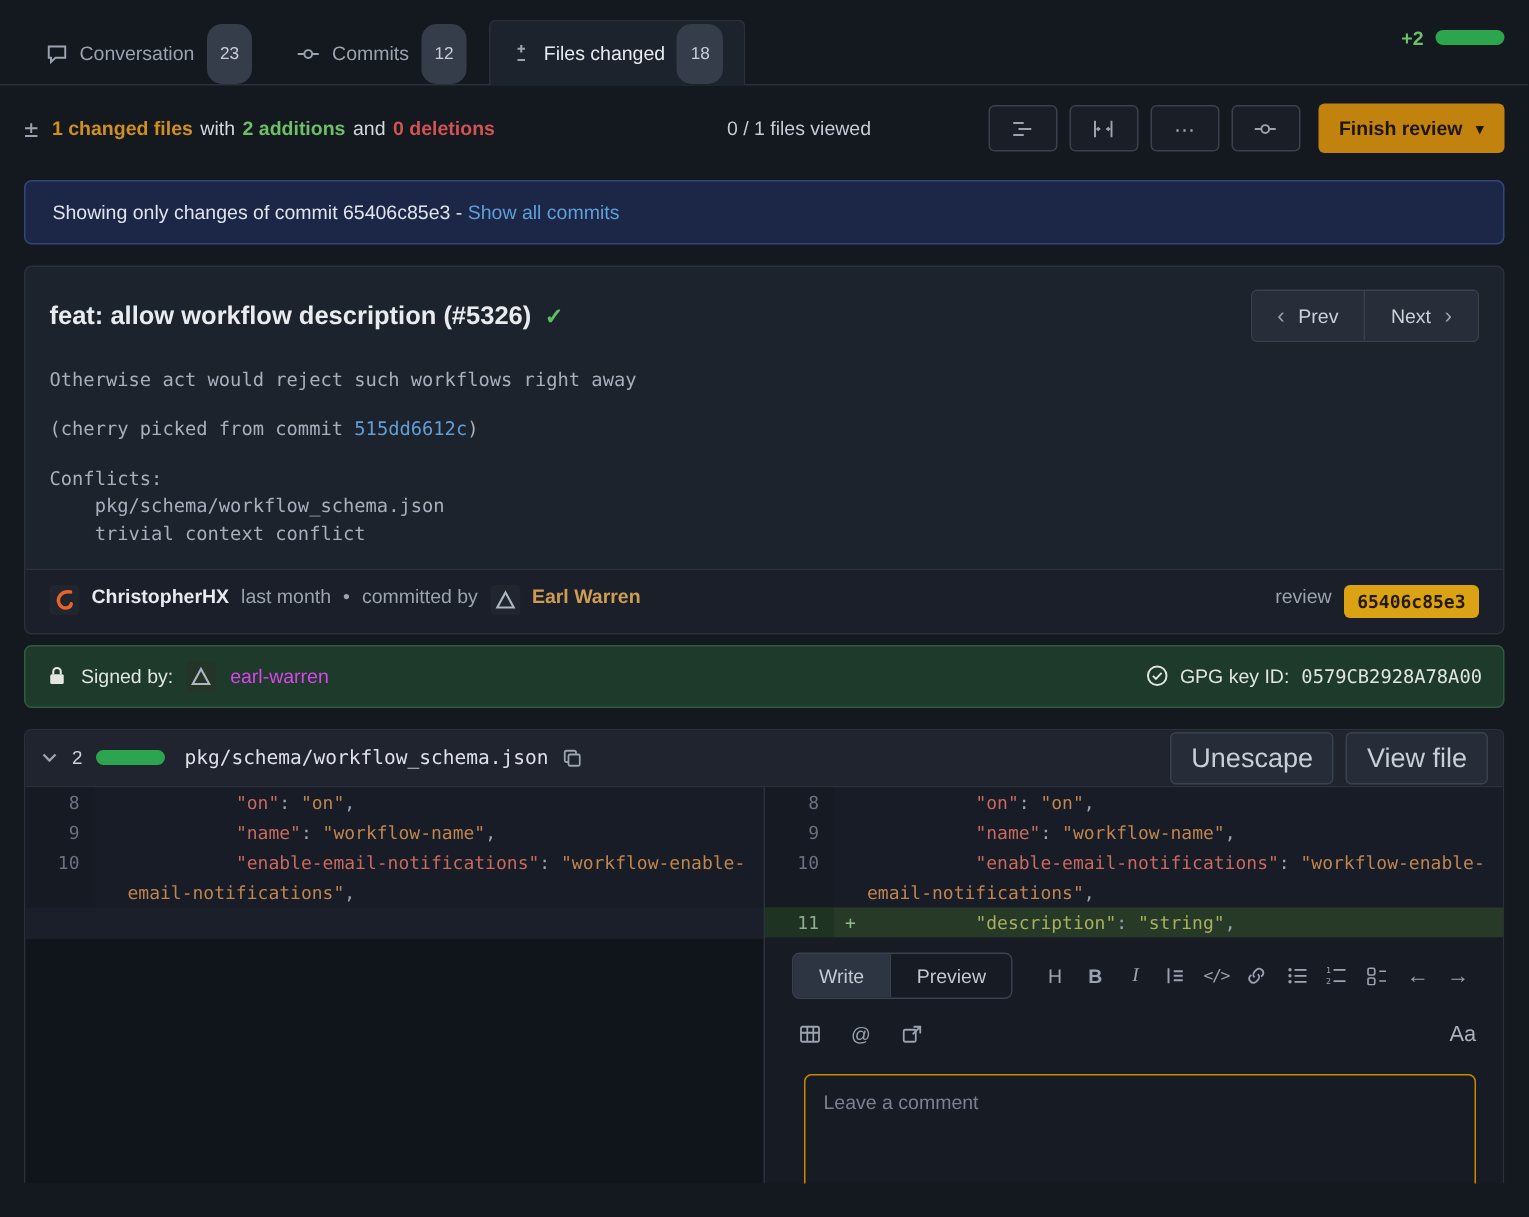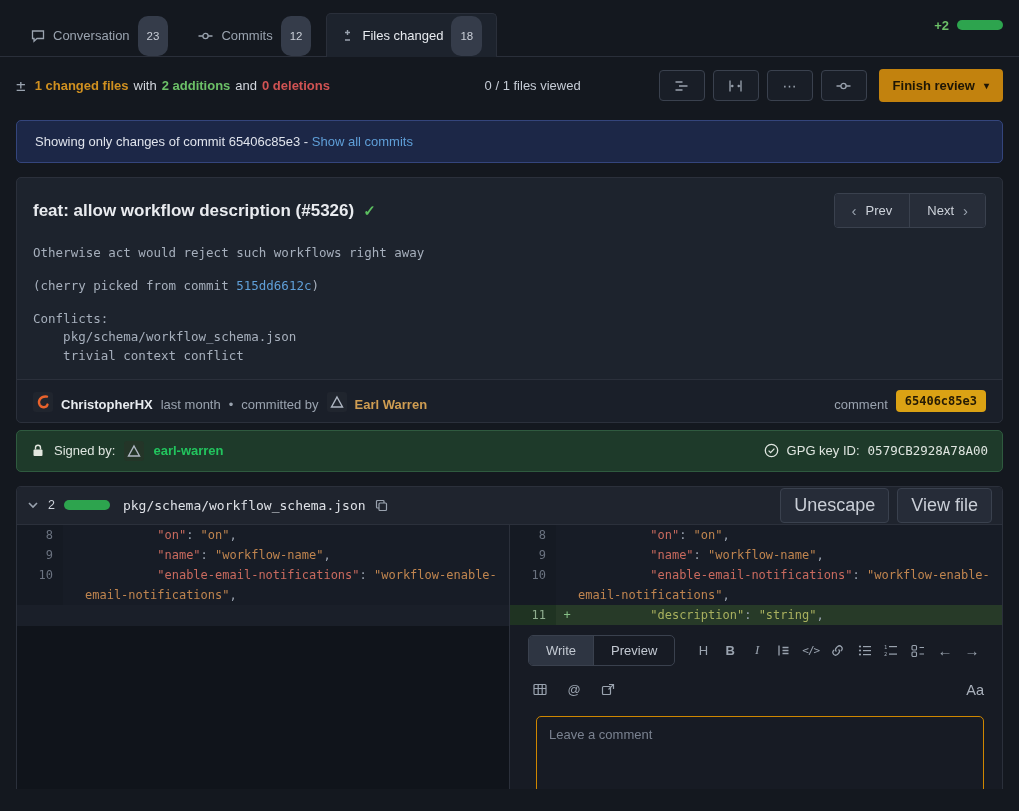--- a/index.html
+++ b/index.html
@@ -44,30 +44,30 @@
   .checkmark{color:#5cbf60;margin-left:9px;font-size:15px;font-weight:bold}
   .pn{margin-left:auto;display:flex;border:1px solid #3a414e;border-radius:4px;overflow:hidden}
   .pbtn{display:flex;align-items:center;gap:9px;background:#272d39;color:#cdd2da;padding:8px 17px;font-size:13px;cursor:pointer}
   .pbtn + .pbtn{border-left:1px solid #3a414e}
   .pbtn .chev{font-size:15px;color:#9aa3af}
   .commit-body{padding:12px 16px 14px;font-family:"DejaVu Sans Mono",monospace;font-size:12.5px;color:#a6afbc;line-height:1.45}
   .commit-body .blk{margin-bottom:15px}
   .commit-body .blk:last-child{margin-bottom:0}
   .pre{white-space:pre}
   .hashlink{color:#5f9fd8;cursor:pointer}
-  .commit-foot{display:flex;align-items:flex-end;gap:8px;padding:10px 16px;border-top:1px solid #2b303b;background:#1a1f29;border-radius:0 0 5px 5px;height:43px}
+  .commit-foot{display:flex;align-items:flex-start;gap:8px;padding:10px 16px;border-top:1px solid #2b303b;background:#1a1f29;border-radius:0 0 5px 5px;height:43px}
   .avatar{width:20px;height:20px;border-radius:3px;background:#20252e;display:flex;align-items:center;justify-content:center;flex-shrink:0;overflow:hidden}
   .uname{font-weight:bold;color:#e7eaef}
   .muted{color:#9aa3af}
   .committer-name{font-weight:bold;color:#cf9d52}
   .sha-badge{font-family:"DejaVu Sans Mono",monospace;background:#dba214;color:#241a04;font-weight:bold;font-size:12px;padding:4px 9px;border-radius:4px;cursor:pointer}
 
   
   .signed{margin:7px 16px 0;background:#1e3a2a;border:1px solid #2f5a3f;border-radius:5px;padding:0 14px;height:42px;display:flex;align-items:center;gap:9px;color:#dfe5e0}
-  .signer{color:#22c55e;font-weight:bold;cursor:pointer}
+  .signer{color:#d946ef;font-weight:normal;cursor:pointer}
   .signed-right{margin-left:auto;display:flex;align-items:center;gap:8px}
   .gpgkey{font-family:"DejaVu Sans Mono",monospace;font-size:12.5px}
 
   
   .diffbox{margin:14px 16px 0;border:1px solid #2b303b;border-bottom:none;border-radius:5px 5px 0 0;overflow:hidden}
   .fhead{display:flex;align-items:center;gap:9px;background:#1f242e;border-bottom:1px solid #2b303b;padding:0 10px;height:38px}
   .fcount{color:#cdd2da;font-size:12.5px}
   .fstat{width:46px;height:10px;background:#2da44e;border-radius:5px}
   .fname{font-family:"DejaVu Sans Mono",monospace;font-size:13px;color:#dde0e6;margin-left:4px}
   .fbtns{margin-left:auto;display:flex;gap:8px}
@@ -229,21 +229,21 @@
     <span class="uname">ChristopherHX</span>
     <span class="muted">last month</span>
     <span class="muted">•</span>
     <span class="muted">committed by</span>
     <span class="avatar">
       <svg width="16" height="16" viewBox="0 0 16 16">
           <path d="M8 3 13.5 13h-11z" fill="none" stroke="#aeb6c2" stroke-width="1.4"></path>
         </svg>
     </span>
     <span class="committer-name">Earl Warren</span>
-    <span class="muted" style="margin-left:auto">comment</span>
+    <span class="muted" style="margin-left:auto">review</span>
     <span class="sha-badge">65406c85e3</span>
   </div>
 </div>
 
 <div class="signed">
   <span class="icon" style="color:#e3e7df">
     <svg width="14" height="15" viewBox="0 0 14 15" fill="none" stroke="currentColor" stroke-width="1.4">
         <rect x="2.5" y="6.5" width="9" height="6.5" rx="1" fill="currentColor" stroke="none"></rect>
         <path d="M4.5 6.5V4.8a2.5 2.5 0 0 1 5 0v1.7"></path>
       </svg>

